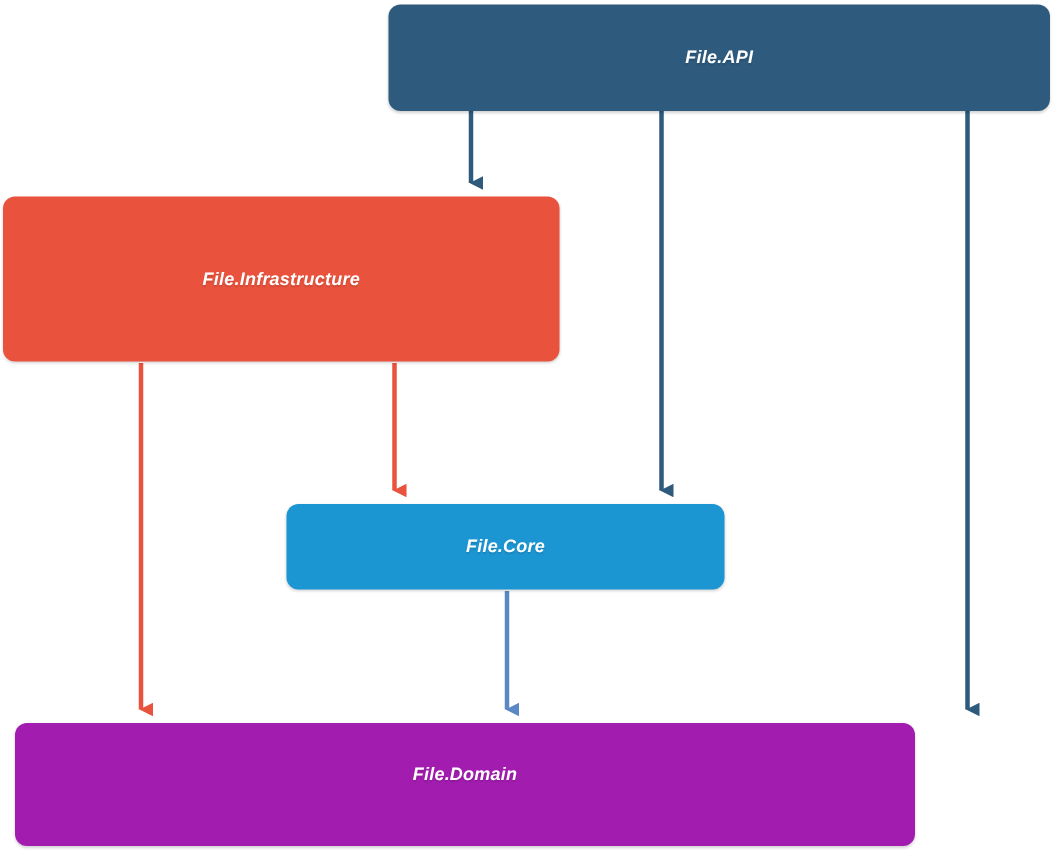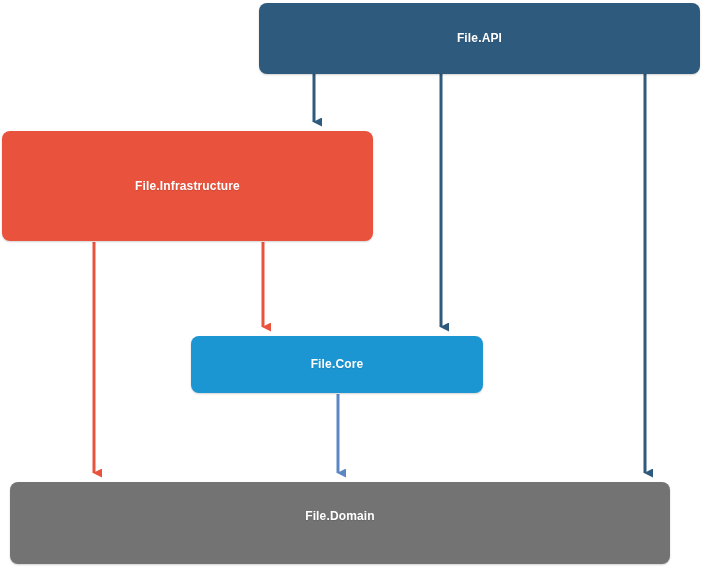--- a/index.html
+++ b/index.html
@@ -10,20 +10,21 @@
   }
   body {
     font-family: "Liberation Sans", sans-serif;
   }
   #diagram-canvas {
     position: relative;
     width: 703px;
     height: 573px;
     background: #ffffff;
     overflow: hidden;
+    font-style: italic;
   }
   .arrow-layer {
     position: absolute;
     left: 0;
     top: 0;
     width: 703px;
     height: 573px;
     pointer-events: none;
   }
   .node-box {
@@ -105,17 +106,17 @@
   </div>
 
   <div class="node-box" id="node-core" style="left: 191px; top: 336px; width: 292px; height: 57px; background: rgb(27, 150, 211);">
     <span class="node-label" style="color: rgb(255, 255, 255);">File.Core</span>
   </div>
 
   <div class="node-box" id="node-infra" style="left: 2px; top: 131px; width: 371px; height: 110px; background: rgb(233, 82, 60);">
     <span class="node-label" style="color: rgb(255, 255, 255);">File.Infrastructure</span>
   </div>
 
-  <div class="node-box" id="node-domain" style="left: 10px; top: 482px; width: 660px; height: 82px; background: #737373;">
+  <div class="node-box" id="node-domain" style="left: 10px; top: 482px; width: 600px; height: 82px; background: #a21caf;">
     <span class="node-label" style="color: rgb(255, 255, 255);">File.Domain</span>
   </div>
 
 </div>
 
 </body></html>

